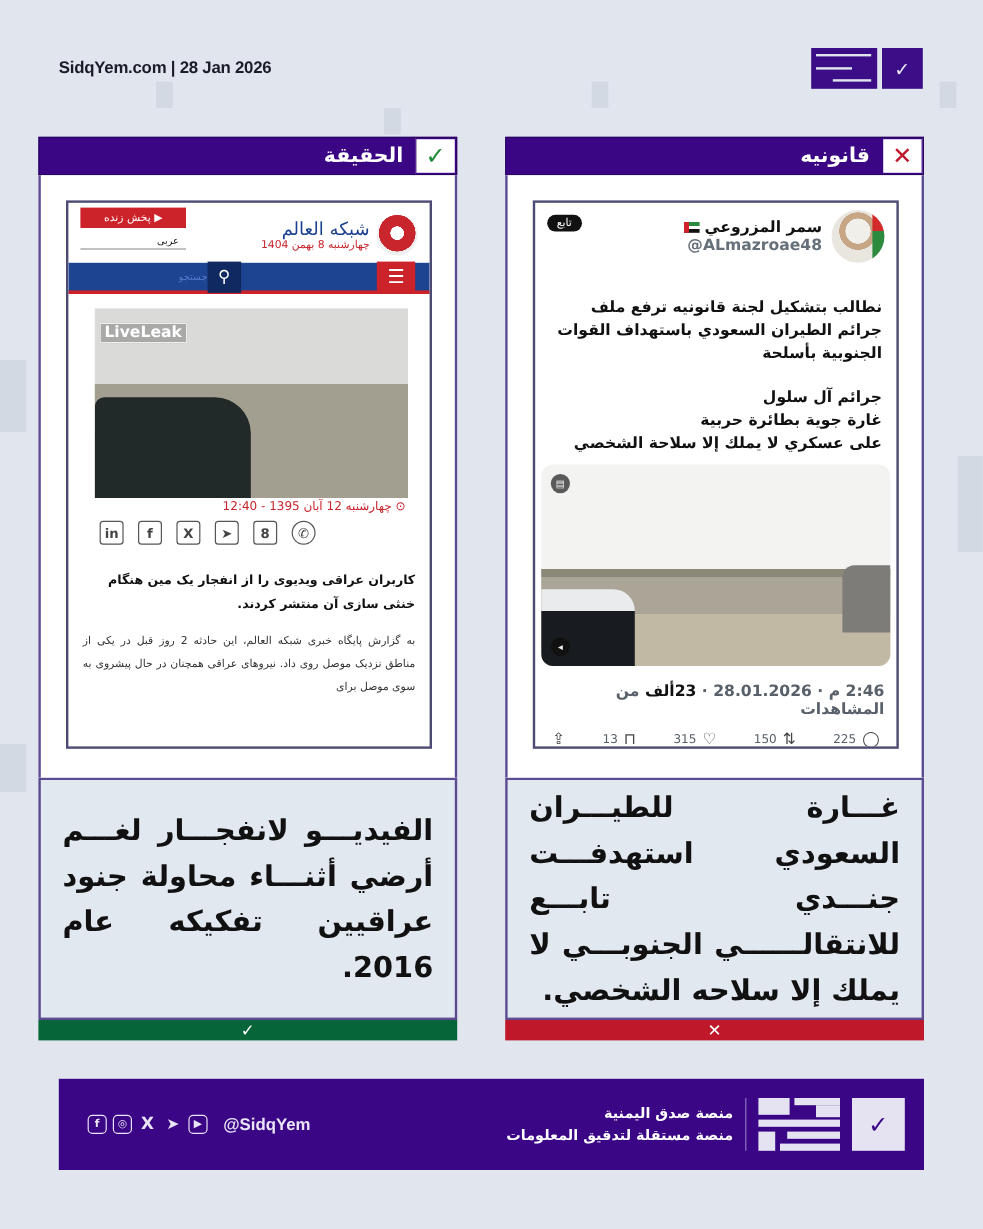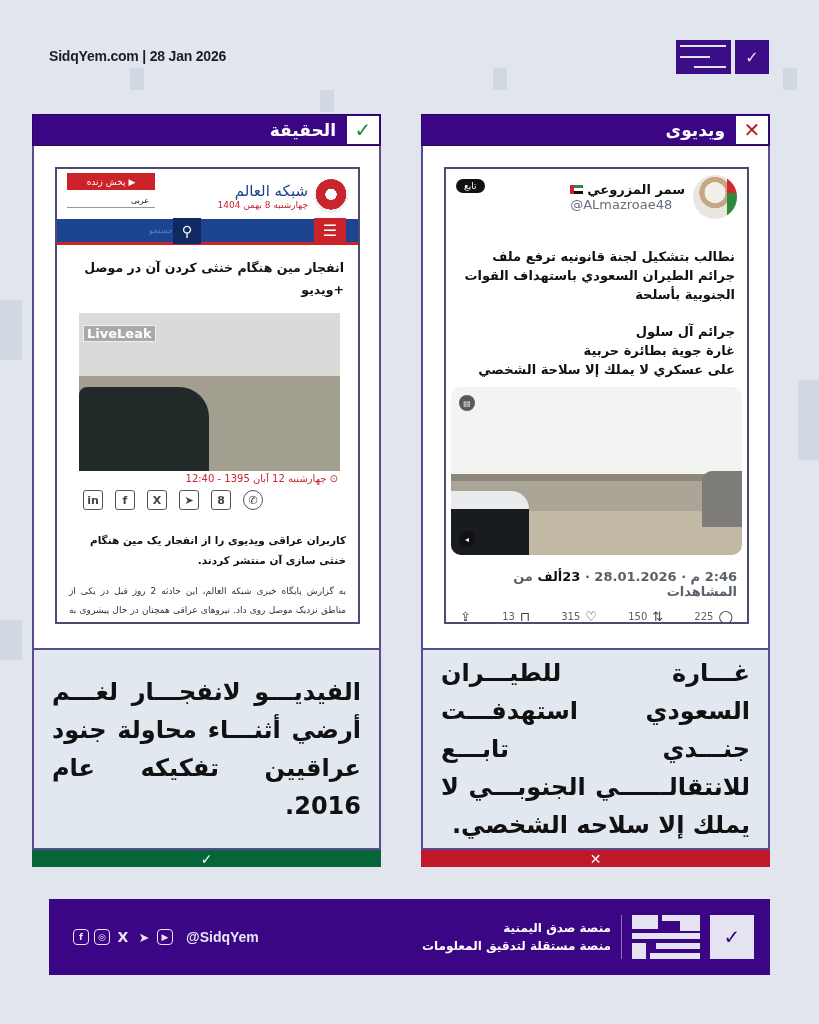--- a/index.html
+++ b/index.html
@@ -18,21 +18,21 @@
   .panel .lower { height: 202px; background: #e2e8f0; border: 2px solid #5d4b91; border-top: 2px solid #5d4b91; display: flex; align-items: center; justify-content: center; padding: 0 18px; }
   .panel .lower .verdict { direction: rtl; text-align: justify; font-weight: bold; font-size: 23px; line-height: 38px; color: #111; }
   .panel .footer-bar { height: 17px; display: flex; align-items: center; justify-content: center; color: #fff; font-size: 14px; }
   .card { position: absolute; left: 21px; top: 21px; width: 305px; height: 457px; border: 2px solid #4d4a74; background: #fff; overflow: hidden; }
   .tw-head { display: flex; direction: rtl; align-items: center; padding: 6px 10px 0 10px; }
   .avatar { width: 44px; height: 44px; border-radius: 50%; background: radial-gradient(circle at 50% 40%, #f1efe9 0 30%, #c7a685 31% 45%, #e9e6e0 46%); position: relative; overflow: hidden; }
   .avatar:after { content: ""; position: absolute; right: -4px; top: 0; width: 14px; height: 44px; background: linear-gradient(#d4292a 0 40%, #2c8a3e 40%); }
   .tw-names { margin-right: 8px; }
   .tw-name { font-size: 13px; font-weight: bold; color: #111; display: flex; align-items: center; gap: 4px; }
   .flag { width: 13px; height: 9px; background: linear-gradient(to right, #d0222a 0 30%, transparent 30%), linear-gradient(#2b8a3e 0 33%, #fff 33% 66%, #111 66%); }
-  .tw-handle { font-size: 13px; color: #66707a; font-weight: normal; direction: ltr; text-align: left; }
+  .tw-handle { font-size: 13px; color: #66707a; font-weight: bold; direction: ltr; text-align: right; }
   .follow { margin-right: auto; background: #111; color: #fff; font-size: 9px; padding: 2px 8px; border-radius: 10px; align-self: flex-start; margin-top: 4px; }
   .tw-text { direction: rtl; font-size: 13px; font-weight: bold; line-height: 19px; padding: 28px 12px 0 12px; color: #111; }
   .tw-text p { margin-bottom: 18px; }
   .tw-media { margin: 4px 5px 0 5px; height: 168px; border-radius: 10px; background: linear-gradient(#f3f3f1 0 52%, #8b8878 52% 56%, #aaa596 56% 74%, #c2b9a4 74%); position: relative; overflow: hidden; }
   .tw-media .veh { position: absolute; left: 0; bottom: 0; width: 78px; height: 64px; background: linear-gradient(#e9ebec 0 28%, #181c21 28%); border-radius: 0 18px 0 0; }
   .tw-media .veh2 { position: absolute; right: 0; bottom: 28px; width: 40px; height: 56px; background: #7d7c78; border-radius: 10px 0 0 0; }
   .tw-media .ico { position: absolute; width: 16px; height: 16px; border-radius: 50%; background: #5a5a5a; color: #eee; font-size: 8px; display: flex; align-items: center; justify-content: center; }
   .tw-meta { direction: rtl; font-size: 13px; color: #586069; padding: 14px 10px 0 10px; font-weight: bold; }
   .tw-meta b { color: #111; }
   .tw-actions { display: flex; direction: rtl; justify-content: space-between; padding: 10px 14px 0 14px; font-size: 10px; color: #586069; }
@@ -88,21 +88,21 @@
   <div class="mark" style="width:55px;height:34px;">
     <div style="position:absolute;left:4px;top:5px;width:46px;height:2px;background:#e1e6ee"></div>
     <div style="position:absolute;left:4px;top:16px;width:30px;height:2px;background:#e1e6ee"></div>
     <div style="position:absolute;left:18px;top:26px;width:32px;height:2px;background:#e1e6ee"></div>
   </div>
   <div class="check" style="width:34px;height:34px;font-size:16px;">✓</div>
 </div>
 
 <div class="panel" style="left:421px;">
   <div class="header">
-    <span class="title">ویدیوی</span>
+    <span class="title">قانونيه</span>
     <span class="badge" style="color:#c0182b">✕</span>
   </div>
   <div class="upper">
     <div class="card">
       <div class="tw-head">
         <div class="avatar"></div>
         <div class="tw-names">
           <div class="tw-name">
               <span>سمر المزروعي</span>
               <span class="flag"></span>
@@ -179,21 +179,20 @@
           </div>
         </div>
       </div>
       <div class="ns-nav">
         <div class="ns-search">
           <span class="q">⚲</span>
           <span class="ph">جستجو</span>
         </div>
         <span class="ns-menu">☰</span>
       </div>
-      <div class="ns-title">انفجار مین هنگام خنثی کردن آن در موصل +ویدیو</div>
       <div class="ns-video">
         <div class="truck"></div>
         <span class="ll">LiveLeak</span>
       </div>
       <div class="ns-date">⊙ چهارشنبه 12 آبان 1395 - 12:40</div>
       <div class="ns-share">
         <span>in</span>
         <span>f</span>
         <span>X</span>
         <span>➤</span>

